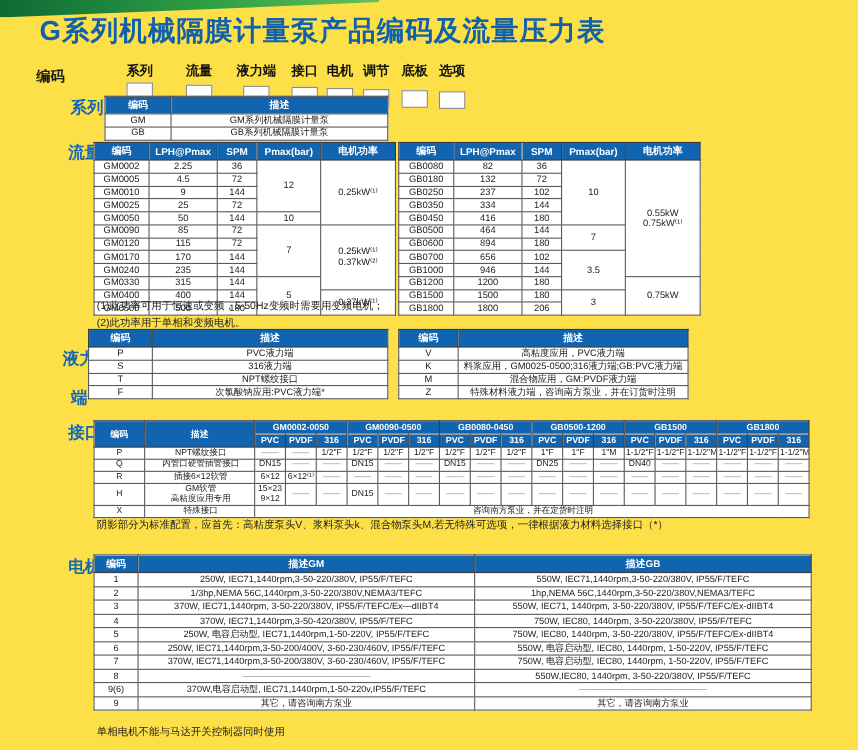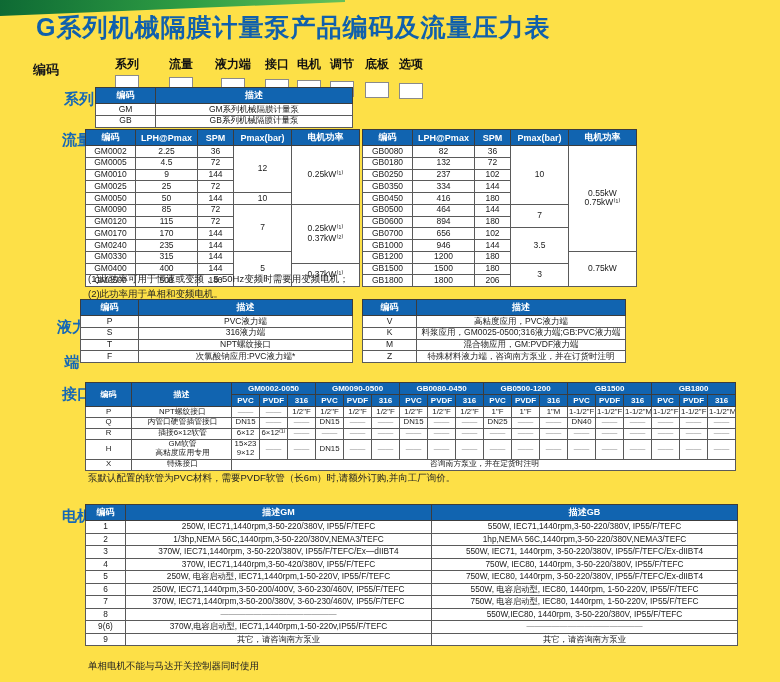--- a/index.html
+++ b/index.html
@@ -524,21 +524,21 @@
             <td class="dash">——</td>
           </tr>
           <tr>
             <td>X</td>
             <td class="tl">特殊接口</td>
             <td colspan="18" class="tl">咨询南方泵业，并在定货时注明</td>
           </tr>
         </tbody>
       </table>
     <div class="note" style="left:88px;top:89px;">
-      <div>泵默认配置的软管为PVC材料，需要PVDF软管（长6m）时,请额外订购,并向工厂询价。</div>
+      <div>阴影部分为标准配置，应首先：高粘度泵头V、浆料泵头k、混合物泵头M,若无特殊可选项，一律根据液力材料选择接口（*）</div>
     </div>
   </div>
 
   <div class="section" style="top:504px;">
     <div class="sec-label" style="left:50px;top:3px;width:42px;">电机</div>
     <table id="tbl-motor">
         <colgroup>
           <col style="width: 40px;">
           <col style="width: 306px;">
           <col style="width: 306px;">

